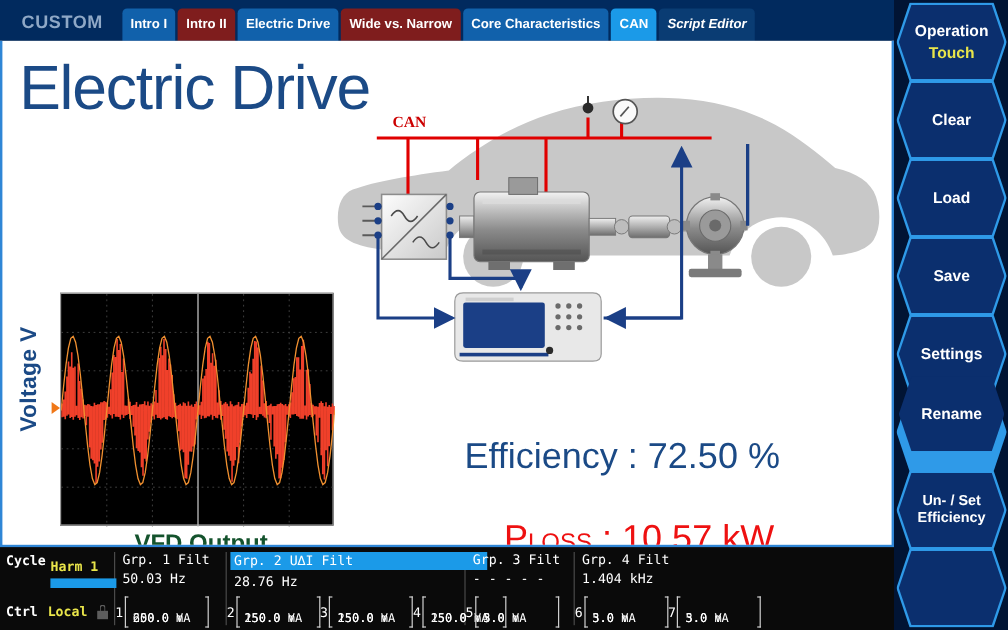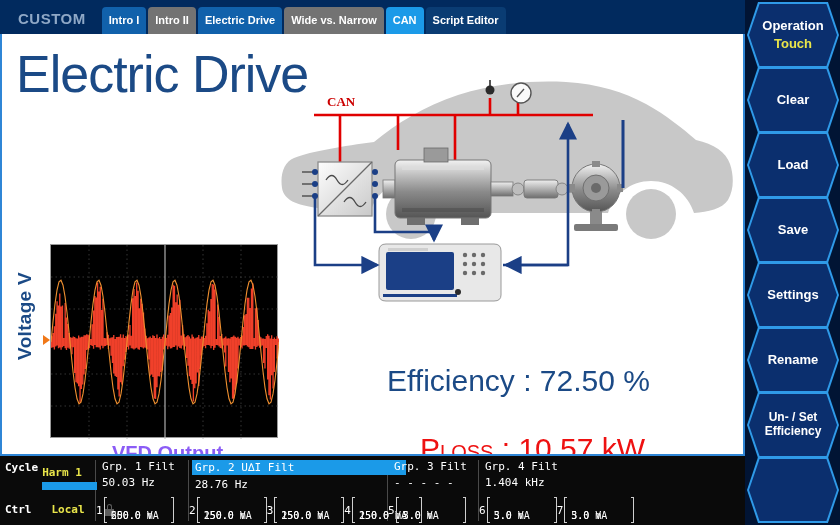--- a/index.html
+++ b/index.html
@@ -21,22 +21,22 @@
   .custom-label {
     color:#8fa8c6; font-size:15px; font-weight:600; letter-spacing:.5px;
     padding:0 14px 8px 10px; line-height:1;
   }
   .tab {
     height:27px; display:flex; align-items:center; justify-content:center;
     padding:0 7px; color:#ffffff; font-size:11px; font-weight:700;
     border-radius:4px 4px 0 0; white-space:nowrap; line-height:1;
   }
   .tab.mid   { background:#1161ab; }
-  .tab.mid2  { background:#737373; }
-  .tab.dark  { background:#0a3c73; }
+  .tab.mid2  { background:#7f1d1d; }
+  .tab.dark  { background:#0a3c73;font-style:italic; }
   .tab.active{ background:#1b9ae8; }
 
   
   #main {
     position:absolute; left:0; top:34px; width:745px; height:422px;
     background:#ffffff; border:2px solid #2f86d6; border-top:none;
     overflow:hidden;
   }
   #title {
     position:absolute; left:14px; top:14px;
@@ -56,21 +56,21 @@
     position:absolute; left:0; top:0; width:228px; height:194px;
     background:#000; border:1px solid #9a9a9a;
   }
   #ylabel {
     position:absolute; left:-36px; top:28px;
     writing-mode:vertical-rl; transform:rotate(180deg);
     color:#1b4a86; font-size:19px; font-weight:700; letter-spacing:.3px;
   }
   #scopecap {
     position:absolute; left:62px; top:198px;
-    color:#8b5cf6; font-size:20px; font-weight:700;
+    color:#14532d; font-size:20px; font-weight:700;
   }
   #marker {
     position:absolute; left:-7px; top:91px;
     width:0;height:0;border-left:7px solid #f07818;
     border-top:5px solid transparent;border-bottom:5px solid transparent;
   }
 
   
   #eff {
     position:absolute; left:385px; top:330px;
@@ -87,21 +87,21 @@
     position:absolute; left:0; top:456px; width:745px; height:69px;
     background:#0a0a0a; color:#fff;
     font-family:"DejaVu Sans Mono", monospace;
     display:flex;
   }
   .sb-sep { width:1px; background:#4a4a4a; margin:4px 0; flex:none; }
 
   
   #sb-ctrl { width:95px; flex:none; position:relative; padding:5px 5px 0 5px;font-weight:bold; }
   .row1 { display:flex; align-items:flex-start; gap:4px; }
-  .row2 { display:flex; align-items:center; gap:20px; margin-top:13px;justify-content:space-between; }
+  .row2 { display:flex; align-items:center; gap:8px; margin-top:13px;justify-content:space-between; }
   .lbl-w { color:#ffffff; font-size:11px; }
   .lbl-y { color:#e9e54a; font-size:11px; }
   .cycbar { width:55px; height:8px; background:#1b9ae8; margin-top:2px; }
   .lock { width:9px; height:12px; position:relative; display:inline-block; }
   .lock .body { position:absolute; bottom:0; left:0; width:9px; height:7px; background:#5d5d5d; }
   .lock .shk { position:absolute; top:0; left:2px; width:5px; height:6px;
                border:1.5px solid #5d5d5d; border-bottom:none; border-radius:3px 3px 0 0; }
 
   
   .grp { flex:none; padding:4px 4px 0 6px; position:relative; }
@@ -140,20 +140,21 @@
 <body>
 
 <div id="root">
 
   <div id="tabbar">
     <span class="custom-label">CUSTOM</span>
     <div class="tab mid">Intro I</div>
     <div class="tab mid2">Intro II</div>
     <div class="tab mid">Electric Drive</div>
     <div class="tab mid2">Wide vs. Narrow</div>
+    <div class="tab mid">Core Characteristics</div>
     <div class="tab active">CAN</div>
     <div class="tab dark">Script Editor</div>
   </div>
 
   <div id="main">
 
     <div id="title">Electric Drive</div>
 
     <svg id="car" viewBox="0 0 460 240">
       <path fill="#c8c8c8" d="M92,152 C80,150 58,148 40,146 C18,143 6,138 4,126 C2,112 6,100 16,96
@@ -434,21 +435,21 @@
       </div>
       <div class="hexfr" style="top: 197px;"></div>
       <div class="hexbtn" style="top: 199px;">
         <span>Save</span>
       </div>
       <div class="hexfr" style="top: 262px;"></div>
       <div class="hexbtn" style="top: 264px;">
         <span>Settings</span>
       </div>
       <div class="hexfr" style="top: 327px;"></div>
-      <div class="hexbtn" style="top: 329px;">
+      <div class="hexbtn" style="top: 314px;">
         <span>Rename</span>
       </div>
       <div class="hexfr" style="top: 392px;"></div>
       <div class="hexbtn small" style="top: 394px;">
         <span>Un- / Set Efficiency</span>
       </div>
       <div class="hexfr" style="top: 457px;"></div>
       <div class="hexbtn" style="top: 459px;"></div>
     </div>
 

